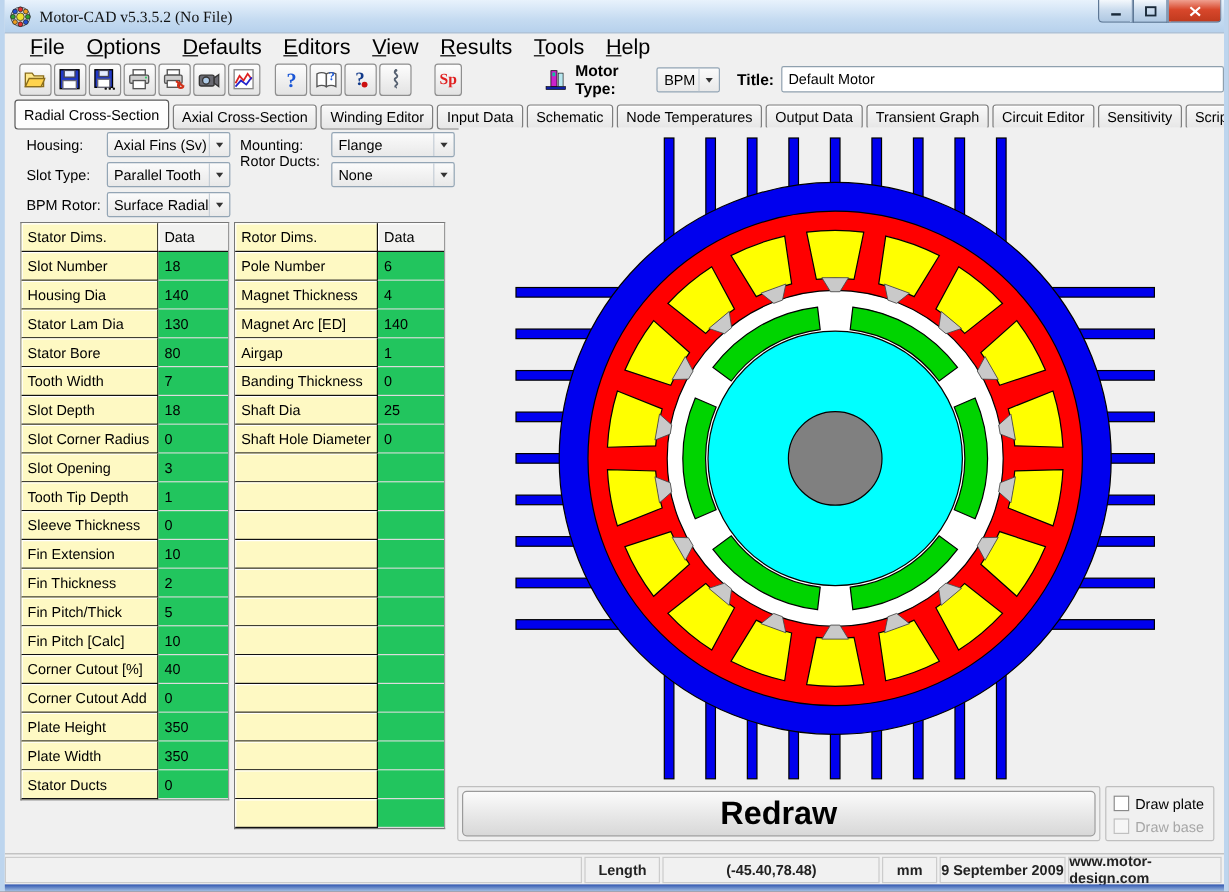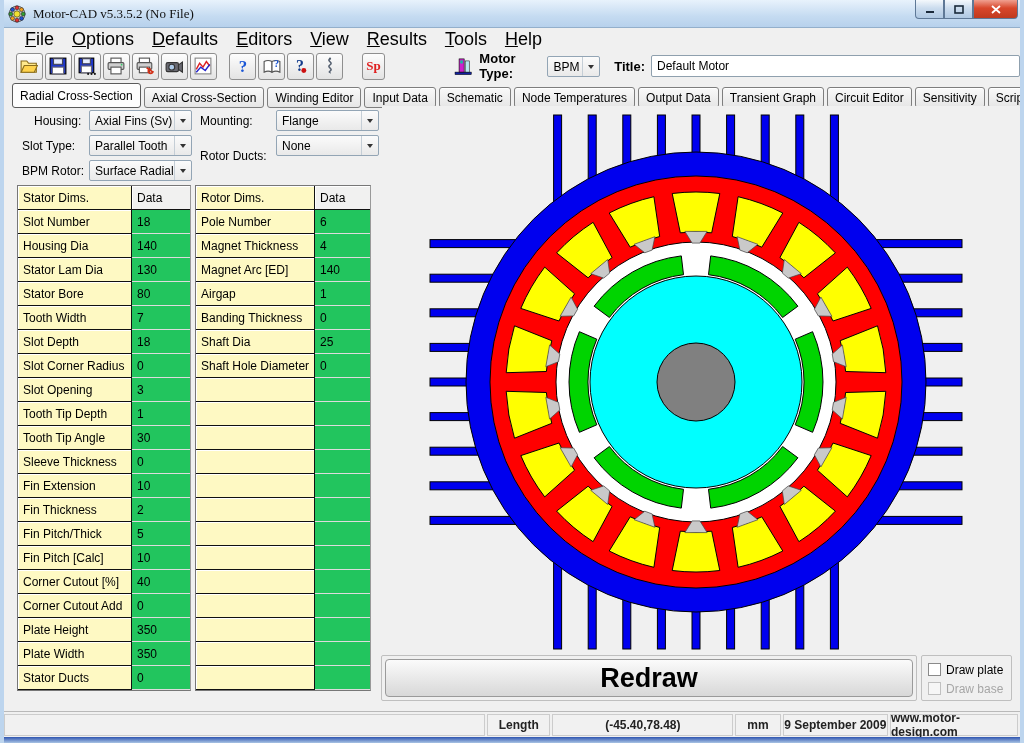--- a/index.html
+++ b/index.html
@@ -271,21 +271,21 @@
       <div class="tab">Input Data</div>
       <div class="tab">Schematic</div>
       <div class="tab">Node Temperatures</div>
       <div class="tab">Output Data</div>
       <div class="tab">Transient Graph</div>
       <div class="tab">Circuit Editor</div>
       <div class="tab">Sensitivity</div>
       <div class="tab">Scripting</div>
     </div>
 
-  <span class="opt-label" style="left:30px;top:114px">Housing:</span>
+  <span class="opt-label" style="left:18px;top:114px">Housing:</span>
   <div class="opt-combo" style="left:85px;top:110px">
     <div class="combo">
         <span class="val">Axial Fins (Sv)</span>
     <span class="ab">
           <span class="tri"></span>
         </span>
       </div>
     </div>
   <span class="opt-label" style="left:196px;top:114px">Mounting:</span>
   <div class="opt-combo" style="left:272px;top:110px">
@@ -298,21 +298,21 @@
     </div>
   <span class="opt-label" style="left:18px;top:139px">Slot Type:</span>
   <div class="opt-combo" style="left:85px;top:135px">
     <div class="combo">
         <span class="val">Parallel Tooth</span>
     <span class="ab">
           <span class="tri"></span>
         </span>
       </div>
     </div>
-  <span class="opt-label" style="left:196px;top:149px">Rotor Ducts:</span>
+  <span class="opt-label" style="left:196px;top:127px">Rotor Ducts:</span>
   <div class="opt-combo" style="left:272px;top:135px">
     <div class="combo">
         <span class="val">None</span>
     <span class="ab">
           <span class="tri"></span>
         </span>
       </div>
     </div>
   <span class="opt-label" style="left:18px;top:164px">BPM Rotor:</span>
   <div class="opt-combo" style="left:85px;top:160px">
@@ -357,24 +357,20 @@
         <div class="dlabel">Slot Corner Radius</div>
         <div class="dval">0</div>
       </div>
       <div class="drow">
         <div class="dlabel">Slot Opening</div>
         <div class="dval">3</div>
       </div>
       <div class="drow">
         <div class="dlabel">Tooth Tip Depth</div>
         <div class="dval">1</div>
-      </div>
-      <div class="drow">
-        <div class="dlabel">Tooth Tip Angle</div>
-        <div class="dval">30</div>
       </div>
       <div class="drow">
         <div class="dlabel">Sleeve Thickness</div>
         <div class="dval">0</div>
       </div>
       <div class="drow">
         <div class="dlabel">Fin Extension</div>
         <div class="dval">10</div>
       </div>
       <div class="drow">

